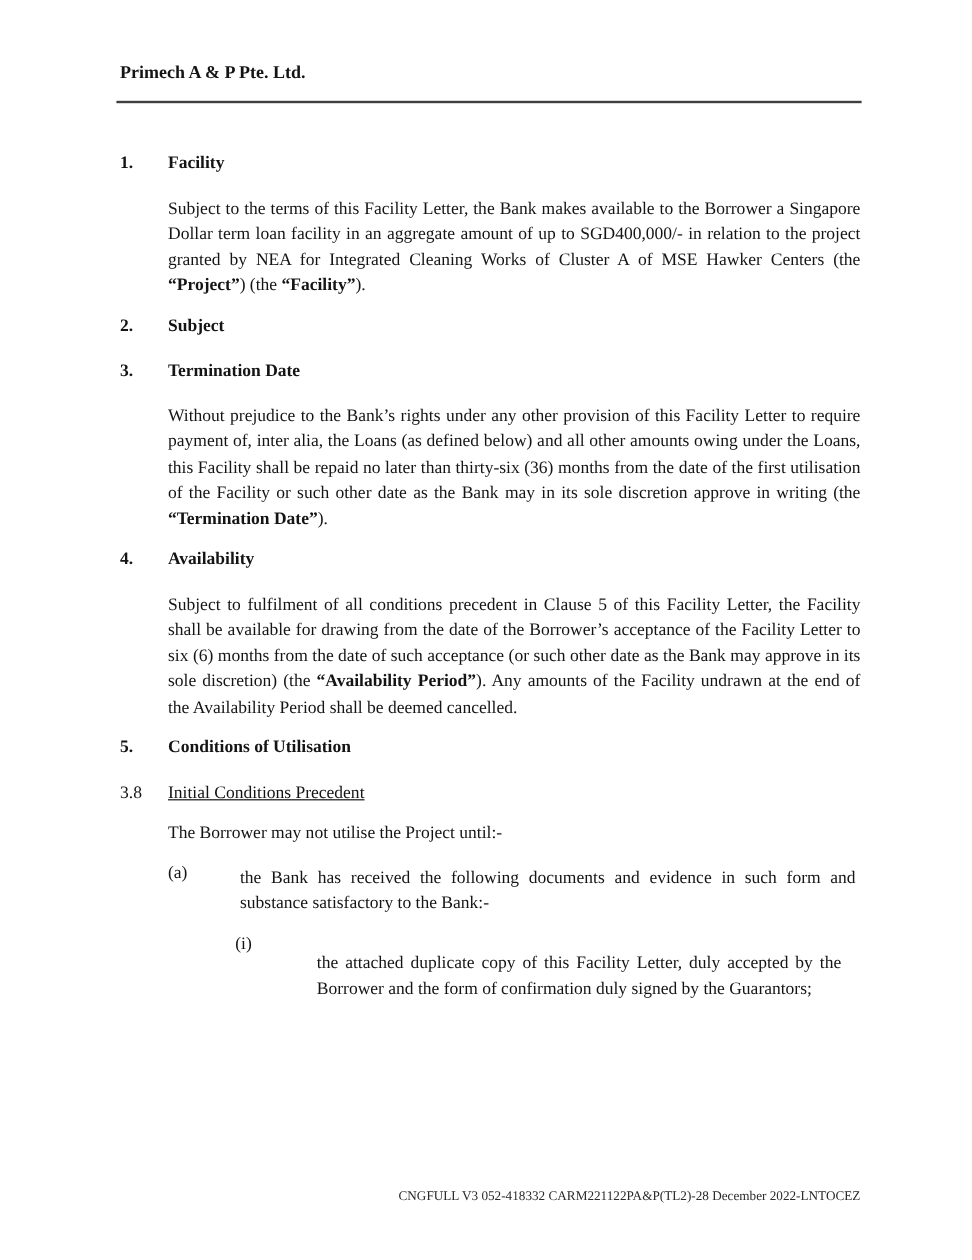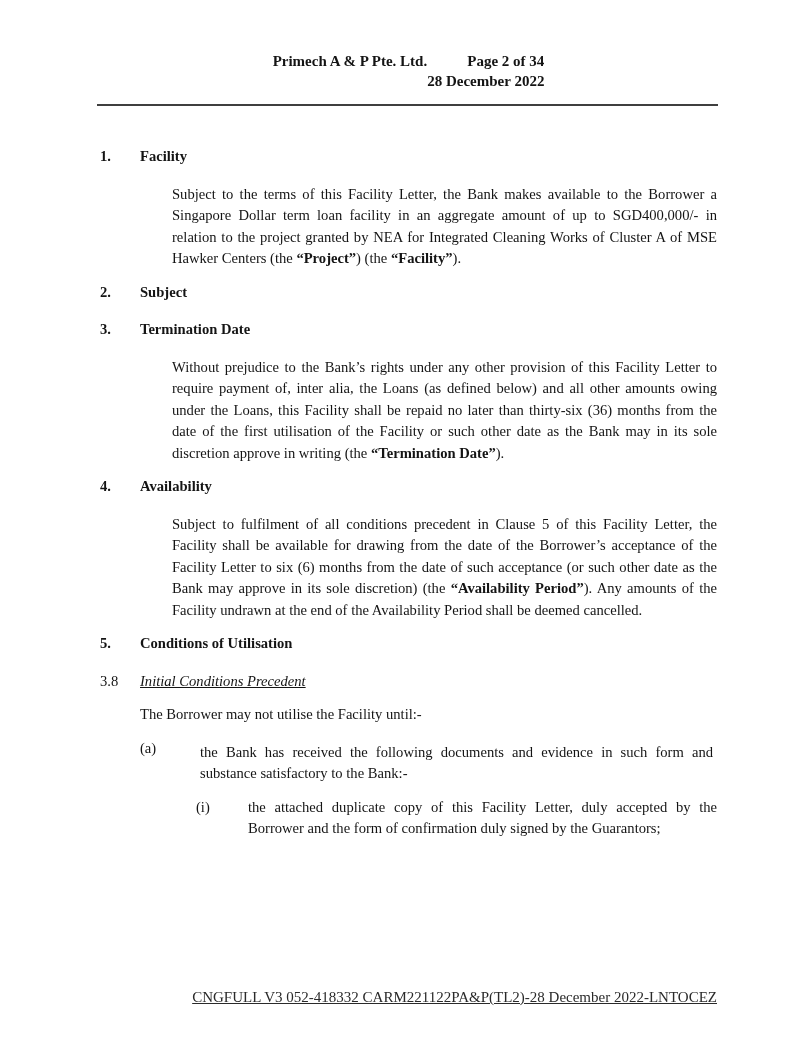--- a/index.html
+++ b/index.html
@@ -9,67 +9,62 @@
     height: 1050px;
     background: #ffffff;
     overflow: hidden;
     font-family: "Liberation Serif", serif;
     font-size: 14.6px;
     line-height: 21.5px;
     color: #141414;
   }
   .header {
     display: flex;
-    justify-content: center;
+    justify-content: flex-start;
     align-items: flex-start;
     padding: 51px 93px 0 100px;
     font-weight: bold;
     font-size: 15px;
     line-height: 20px;
   }
   .header-right { text-align: right; }
   .rule {
     border: 0;
     border-top: 2px solid #3f3f3f;
     margin: 13px 92px 0 97px;
   }
   .content { padding: 40px 93px 0 100px; }
   .clause { display: flex; margin: 0 0 12px 0; }
   .clause.heading { margin-bottom: 16px; font-weight: bold; }
   .num { flex: 0 0 40px; }
   .cbody { flex: 1; margin: 0; }
-  .para { text-align: justify; margin-left: 32px; }
-  .underline { text-decoration: underline; font-style: italic; }
+  .para { text-align: justify; }
+  .underline { text-decoration: underline; }
   .sub { display: flex; margin-top: 12px; }
   .sub-label { flex: 0 0 56px; }
   .sub2-label { flex: 0 0 52px; }
   .sub-body { flex: 1; }
   strong { font-weight: bold; }
   .footer {
     position: absolute;
     right: 93px;
     bottom: 47px;
-    font-size: 15px;
+    font-size: 11px;
     line-height: 11px;
     color: #2a2a2a;
     text-align: left;
-    text-decoration: underline;
   }
 </style>
 </head>
 <body>
 
 <div class="page">
 
   <header class="header">
     <div>Primech A &amp; P Pte. Ltd.</div>
-    <div class="header-right">
-      <div>Page 2 of 34</div>
-      <div>28 December 2022</div>
-    </div>
   </header>
 
   <hr class="rule">
 
   <main class="content">
 
     <section class="clause heading">
       <span class="num">1.</span>
       <span class="cbody">Facility</span>
     </section>
@@ -104,33 +99,33 @@
     <section class="clause heading">
       <span class="num">5.</span>
       <span class="cbody">Conditions of Utilisation</span>
     </section>
     <section class="clause">
       <span class="num">3.8</span>
       <span class="cbody underline">Initial Conditions Precedent</span>
     </section>
     <section class="clause">
       <span class="num"></span>
-      <p class="cbody">The Borrower may not utilise the Facility until:-</p>
+      <p class="cbody">The Borrower may not utilise the Project until:-</p>
     </section>
 
     <section class="clause">
       <span class="num"></span>
       <div class="cbody">
         <div class="sub" style="margin-top:0">
           <span class="sub-label">(a)</span>
           <div class="sub-body">
             <p class="para" style="margin:4px">the Bank has received the following documents and evidence in such form and substance satisfactory to the Bank:-</p>
             <div class="sub">
               <span class="sub2-label">(i)</span>
-              <p class="sub-body para" style="margin:0">the attached duplicate copy of this Facility Letter, duly accepted by the Borrower and the form of confirmation duly signed by the Guarantors;</p>
+              <p class="sub-body para" style="margin:16px">the attached duplicate copy of this Facility Letter, duly accepted by the Borrower and the form of confirmation duly signed by the Guarantors;</p>
             </div>
           </div>
         </div>
       </div>
     </section>
 
   </main>
 
   <footer class="footer">CNGFULL V3 052-418332 CARM221122PA&amp;P(TL2)-28 December 2022-LNTOCEZ</footer>
 

